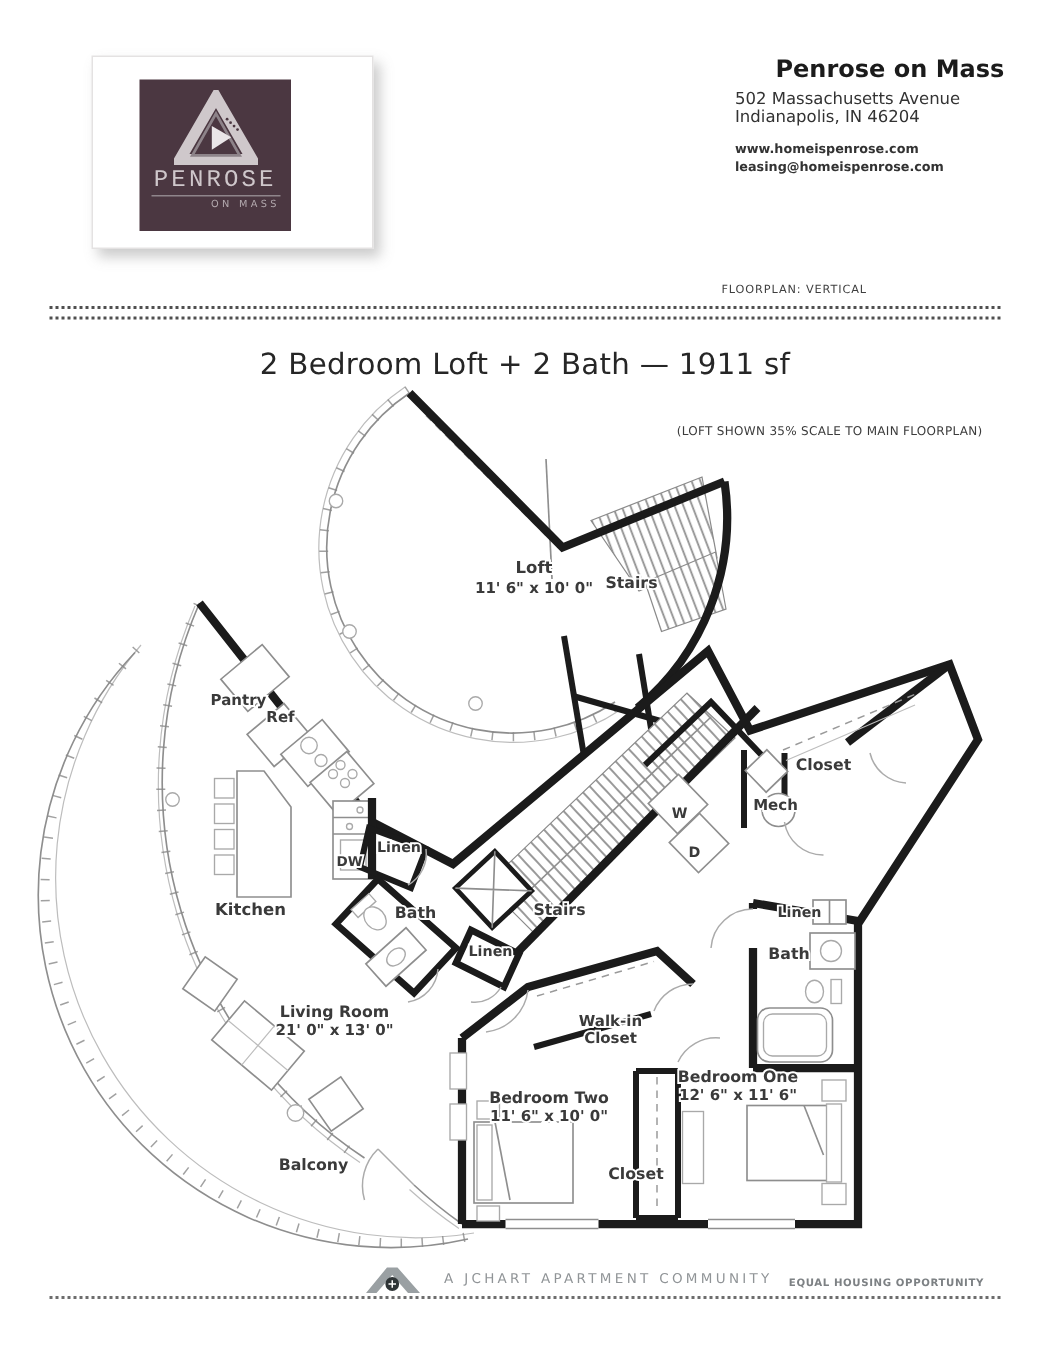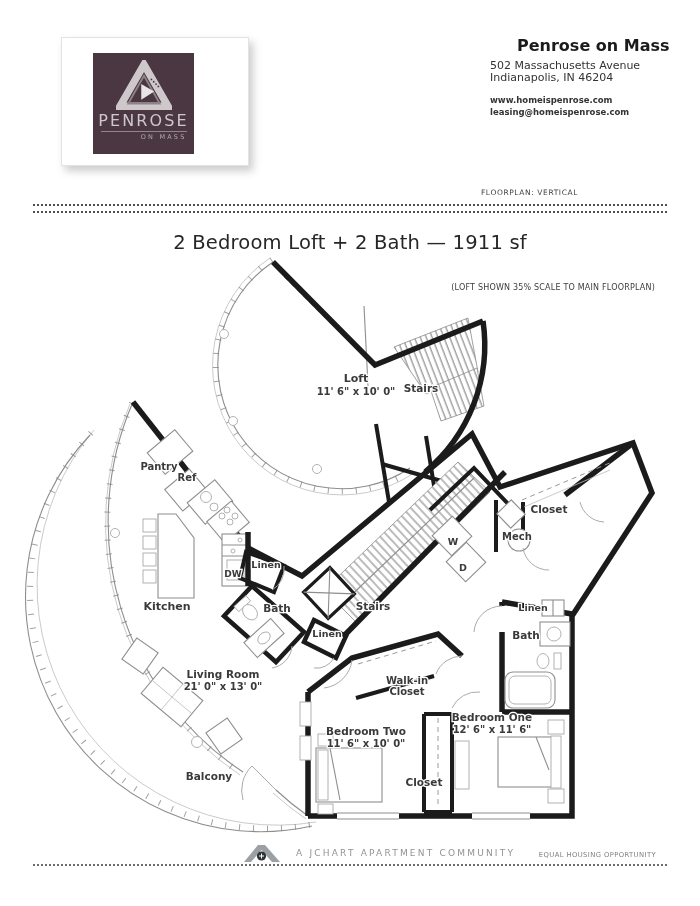--- a/index.html
+++ b/index.html
@@ -4,21 +4,21 @@
 <style>
   html,body{margin:0;padding:0;background:#ffffff;}
   .page{position:relative;width:700px;height:906px;background:#fff;overflow:hidden;
         font-family:"DejaVu Sans","Liberation Sans",sans-serif;color:#1d1d1d;}
   
   .logo-card{position:absolute;left:61px;top:37px;width:186px;height:127px;background:#fff;
              border:1px solid #e4e2e2;box-shadow:4px 5px 8px rgba(110,110,110,.35);}
   .logo-square{position:absolute;left:31px;top:15px;width:101px;height:101px;background:#4b3741;
                display:flex;flex-direction:column;align-items:center;}
   .logo-square svg{margin-top:7px;}
-  .wordmark{font-size:16px;letter-spacing:2.1px;color:#cfc7cb;font-weight:400;margin-top:1px;}
+  .wordmark{font-size:16px;letter-spacing:2.1px;color:#cfc7cb;font-weight:400;margin-top:1px;font-family:Liberation Mono, monospace;}
   .logo-rule{width:86px;border-top:1px solid #8f858b;margin-top:1px;}
   .logo-sub{width:86px;text-align:right;font-size:6.5px;letter-spacing:2.2px;color:#b3a9ae;margin-top:1px;}
   .contact{position:absolute;left:490px;top:36px;}
   .brand{font-size:16px;font-weight:600;color:#1b1b1b;margin-left:27px;}
   .addr{font-size:11px;color:#333;line-height:11.5px;}
   .addr-block{margin-top:5px;}
   .links{margin-top:12px;}
   .links div{font-size:8.5px;color:#333;line-height:11.5px;font-weight:bold;}
   .fp-tag{position:absolute;right:122px;top:188px;font-size:7.5px;letter-spacing:.6px;color:#3f3f3f;}
   .dotrule{position:absolute;left:33px;right:33px;height:0;border-top:2px dotted #4f4f4f;}
@@ -34,21 +34,21 @@
   .t2{stroke:#bdbdbd;stroke-width:.8;fill:none;}
   .fx{stroke:#8e8e8e;stroke-width:1.1;fill:#ffffff;}
   .fx2{stroke:#a9a9a9;stroke-width:.9;fill:#ffffff;}
   .dash{stroke:#9a9a9a;stroke-width:1;fill:none;stroke-dasharray:5 4;}
   .tick{stroke:#8a8a8a;stroke-width:6;fill:none;stroke-dasharray:1 13;opacity:.8;}
   .door{stroke:#ababab;stroke-width:1;fill:none;}
   #room-labels text{font-family:"DejaVu Sans","Liberation Sans",sans-serif;fill:#3a3a3a;
        font-weight:600;text-anchor:middle;paint-order:stroke;stroke:#ffffff;stroke-width:2.5px;}
   
   .community{position:absolute;left:296px;top:848px;font-size:9px;letter-spacing:2.2px;color:#909497;text-align:center;}
-  .equal{position:absolute;right:44px;top:851px;font-size:6.8px;font-weight:normal;color:#7d8184;letter-spacing:.4px;}
+  .equal{position:absolute;right:44px;top:851px;font-size:6.8px;font-weight:bold;color:#7d8184;letter-spacing:.4px;}
   .jchart-icon{position:absolute;left:243px;top:841px;}
 </style>
 </head>
 <body>
 
 <div class="page">
 
   <div class="logo-card">
     <div class="logo-square">
       <svg width="56" height="50" viewBox="0 0 60 54">

